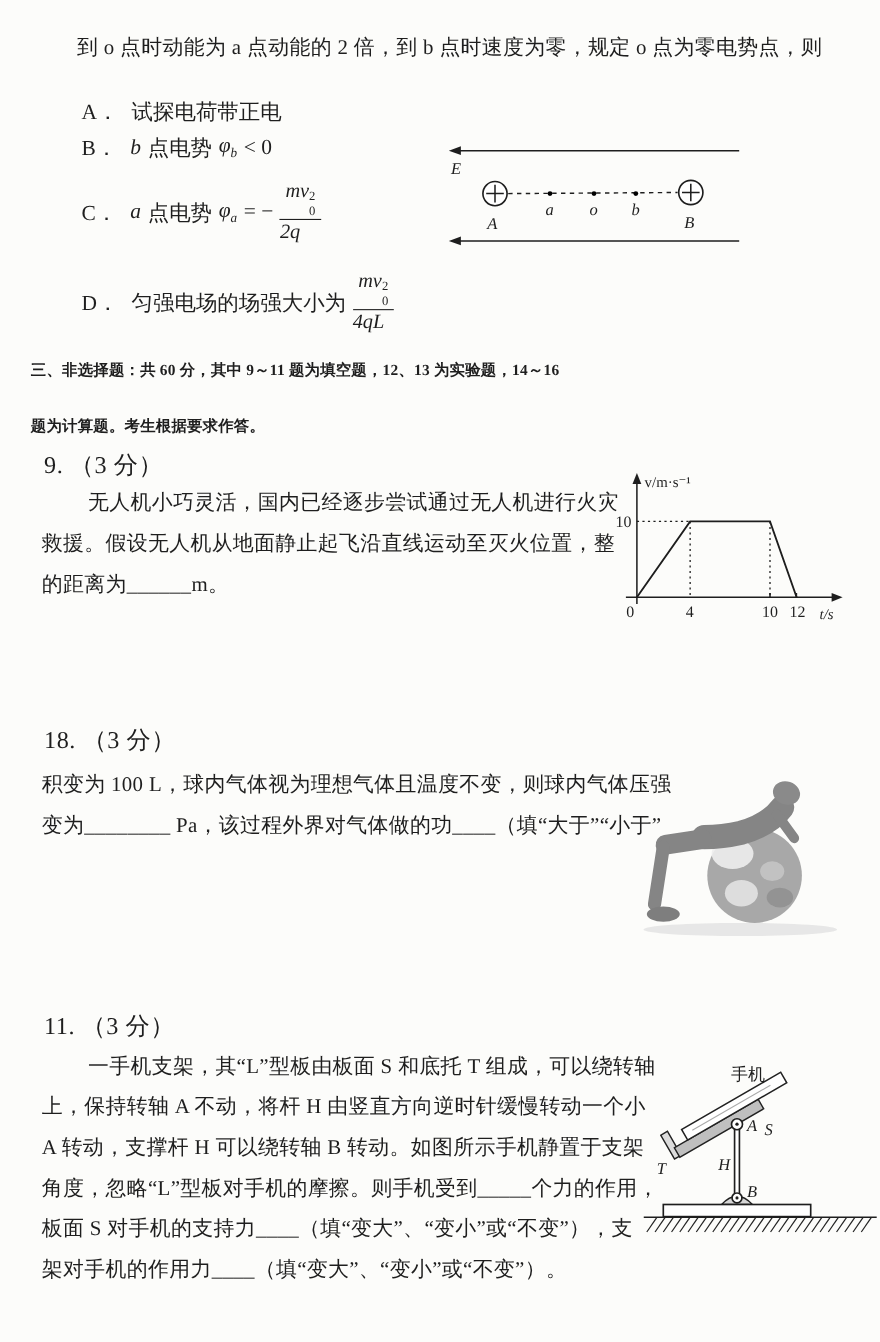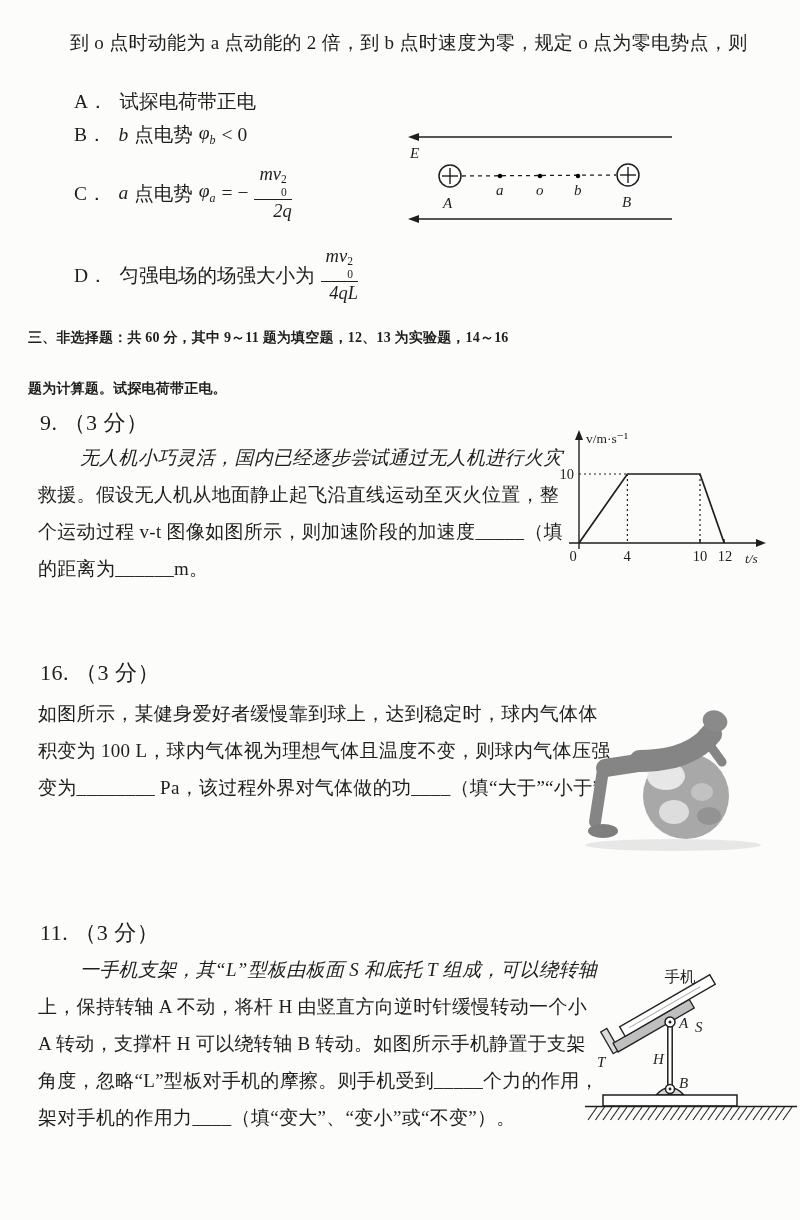--- a/index.html
+++ b/index.html
@@ -5,31 +5,31 @@
   html,body{margin:0;padding:0;background:#e9e9e9;}
   .page{
     position:relative;width:800px;height:1220px;margin:0 auto;
     background:#fcfcfa;color:#1e1e1e;overflow:hidden;
     font-family:"Liberation Serif","DejaVu Serif",serif;
   }
   .abs{position:absolute;}
   .t{font-size:19px;letter-spacing:.3px;white-space:nowrap;}
   .para{font-size:19px;letter-spacing:.3px;}
   .para .ln{line-height:37px;white-space:nowrap;}
-  .indent{padding-left:42px;font-style:italic;}
+  .indent{padding-left:42px;}
   .sec{font-weight:bold;font-size:14px;line-height:51px;letter-spacing:.2px;white-space:nowrap;}
   .num{font-size:22px;letter-spacing:.5px;}
   .opt{font-size:19.5px;display:flex;align-items:center;white-space:nowrap;}
   .opt .lbl{margin-right:12px;}
   .opt .mr{margin-right:6px;}
   .opt .ml{margin-left:6px;}
   i{font-family:"Liberation Serif","DejaVu Serif",serif;}
   sub{font-size:12px;}
   .phi sub{font-style:italic;}
-  .frac{display:inline-block;text-align:right;vertical-align:middle;margin-left:6px;font-size:18.5px;}
+  .frac{display:inline-block;text-align:left;vertical-align:middle;margin-left:6px;font-size:18.5px;}
   .frac .fnum{display:block;border-bottom:1.4px solid #1e1e1e;padding:0 5px 1px;}
   .frac .fden{display:block;padding-top:1px;font-style:italic;}
   .ss{display:inline-flex;flex-direction:column;font-size:11.5px;line-height:1.05;vertical-align:-3px;font-style:normal;}
   svg{display:block;}
   svg text{font-family:"Liberation Serif","DejaVu Serif",serif;fill:#1e1e1e;}
   .glab{font-size:13.5px;}
   .gtick{font-size:14.5px;}
   .dlab{font-size:15px;font-style:italic;}
   .cjk{font-size:15.5px;}
   .curve{fill:none;stroke:#1e1e1e;stroke-width:1.7;}
@@ -115,28 +115,27 @@
       <text class="dlab" x="136" y="73">o</text>
       <text class="dlab" x="174" y="73">b</text>
 
       <line class="ax" x1="272" y1="97" x2="16" y2="97"></line>
       <polygon class="arrowfill" points="8,97 19,93 19,101"></polygon>
     </svg>
   </div>
 
   <div class="abs sec" style="left:28px;top:312px;">
     <div>三、非选择题：共 60 分，其中 9～11 题为填空题，12、13 为实验题，14～16</div>
-    <div>题为计算题。试探电荷带正电。</div>
+    <div>题为计算题。考生根据要求作答。</div>
   </div>
 
   <div class="abs num" style="left:40px;top:408px;">9. （3 分）</div>
   <div class="abs para" style="left:38px;top:439px;">
     <div class="ln indent">无人机小巧灵活，国内已经逐步尝试通过无人机进行火灾</div>
     <div class="ln">救援。假设无人机从地面静止起飞沿直线运动至灭火位置，整</div>
-    <div class="ln">个运动过程 v-t 图像如图所示，则加速阶段的加速度_____（填</div>
     <div class="ln">的距离为______m。</div>
   </div>
 
   <div class="abs" style="left:549px;top:424px;">
     <svg id="vt-svg" width="230" height="150" viewBox="0 0 230 150">
       <line class="ax" x1="30" y1="125" x2="30" y2="12"></line>
       <polygon class="arrowfill" points="30,6 26,16 34,16"></polygon>
       <line class="ax" x1="20" y1="119" x2="210" y2="119"></line>
       <polygon class="arrowfill" points="217,119 207,115 207,123"></polygon>
       <polyline id="vt-poly" class="curve" points="30,119 78.4,50 151,50 175.2,119"></polyline>
@@ -148,23 +147,22 @@
       <text class="glab" x="37" y="19">v/m·s⁻¹</text>
       <text class="glab" x="196" y="139" font-style="italic">t/s</text>
       <text class="gtick" x="25" y="55" text-anchor="end">10</text>
       <text class="gtick" x="24" y="137" text-anchor="middle">0</text>
       <text class="gtick" x="78" y="137" text-anchor="middle">4</text>
       <text class="gtick" x="151" y="137" text-anchor="middle">10</text>
       <text class="gtick" x="176" y="137" text-anchor="middle">12</text>
     </svg>
   </div>
 
-  <div class="abs num" style="left:40px;top:658px;">16. （3 分）</div>
+  <div class="abs num" style="left:40px;top:658px;">18. （3 分）</div>
   <div class="abs para" style="left:38px;top:695px;">
-    <div class="ln">如图所示，某健身爱好者缓慢靠到球上，达到稳定时，球内气体体</div>
     <div class="ln">积变为 100 L，球内气体视为理想气体且温度不变，则球内气体压强</div>
     <div class="ln">变为________ Pa，该过程外界对气体做的功____（填“大于”“小于”</div>
   </div>
 
   <div class="abs" style="left:578px;top:700px;">
     <svg width="190" height="158" viewBox="0 0 190 158">
       <ellipse cx="95" cy="145" rx="88" ry="6" fill="#dedede" opacity="0.7"></ellipse>
       <circle cx="108" cy="96" r="43" fill="#a8a8a8"></circle>
       <ellipse cx="88" cy="76" rx="19" ry="14" fill="#ededed" opacity="0.9"></ellipse>
       <ellipse cx="96" cy="112" rx="15" ry="12" fill="#e6e6e6" opacity="0.85"></ellipse>
@@ -178,20 +176,21 @@
       <ellipse cx="25" cy="131" rx="15" ry="7" fill="#7e7e7e"></ellipse>
     </svg>
   </div>
 
   <div class="abs num" style="left:40px;top:918px;">11. （3 分）</div>
   <div class="abs para" style="left:38px;top:951px;">
     <div class="ln indent">一手机支架，其“L”型板由板面 S 和底托 T 组成，可以绕转轴</div>
     <div class="ln">上，保持转轴 A 不动，将杆 H 由竖直方向逆时针缓慢转动一个小</div>
     <div class="ln">A 转动，支撑杆 H 可以绕转轴 B 转动。如图所示手机静置于支架</div>
     <div class="ln">角度，忽略“L”型板对手机的摩擦。则手机受到_____个力的作用，</div>
+    <div class="ln">板面 S 对手机的支持力____（填“变大”、“变小”或“不变”），支</div>
     <div class="ln">架对手机的作用力____（填“变大”、“变小”或“不变”）。</div>
   </div>
 
   <div class="abs" style="left:585px;top:960px;">
     <svg width="215" height="165" viewBox="0 0 215 165">
       <text class="cjk" x="95" y="22" text-anchor="middle">手机</text>
       <g transform="translate(85,62) rotate(-30)">
         <rect class="lip" x="-65" y="-26" width="7" height="25"></rect>
         <rect class="board" x="-60" y="-10" width="88" height="10"></rect>
         <rect class="phone-rect" x="-46" y="-21" width="104" height="11"></rect>

